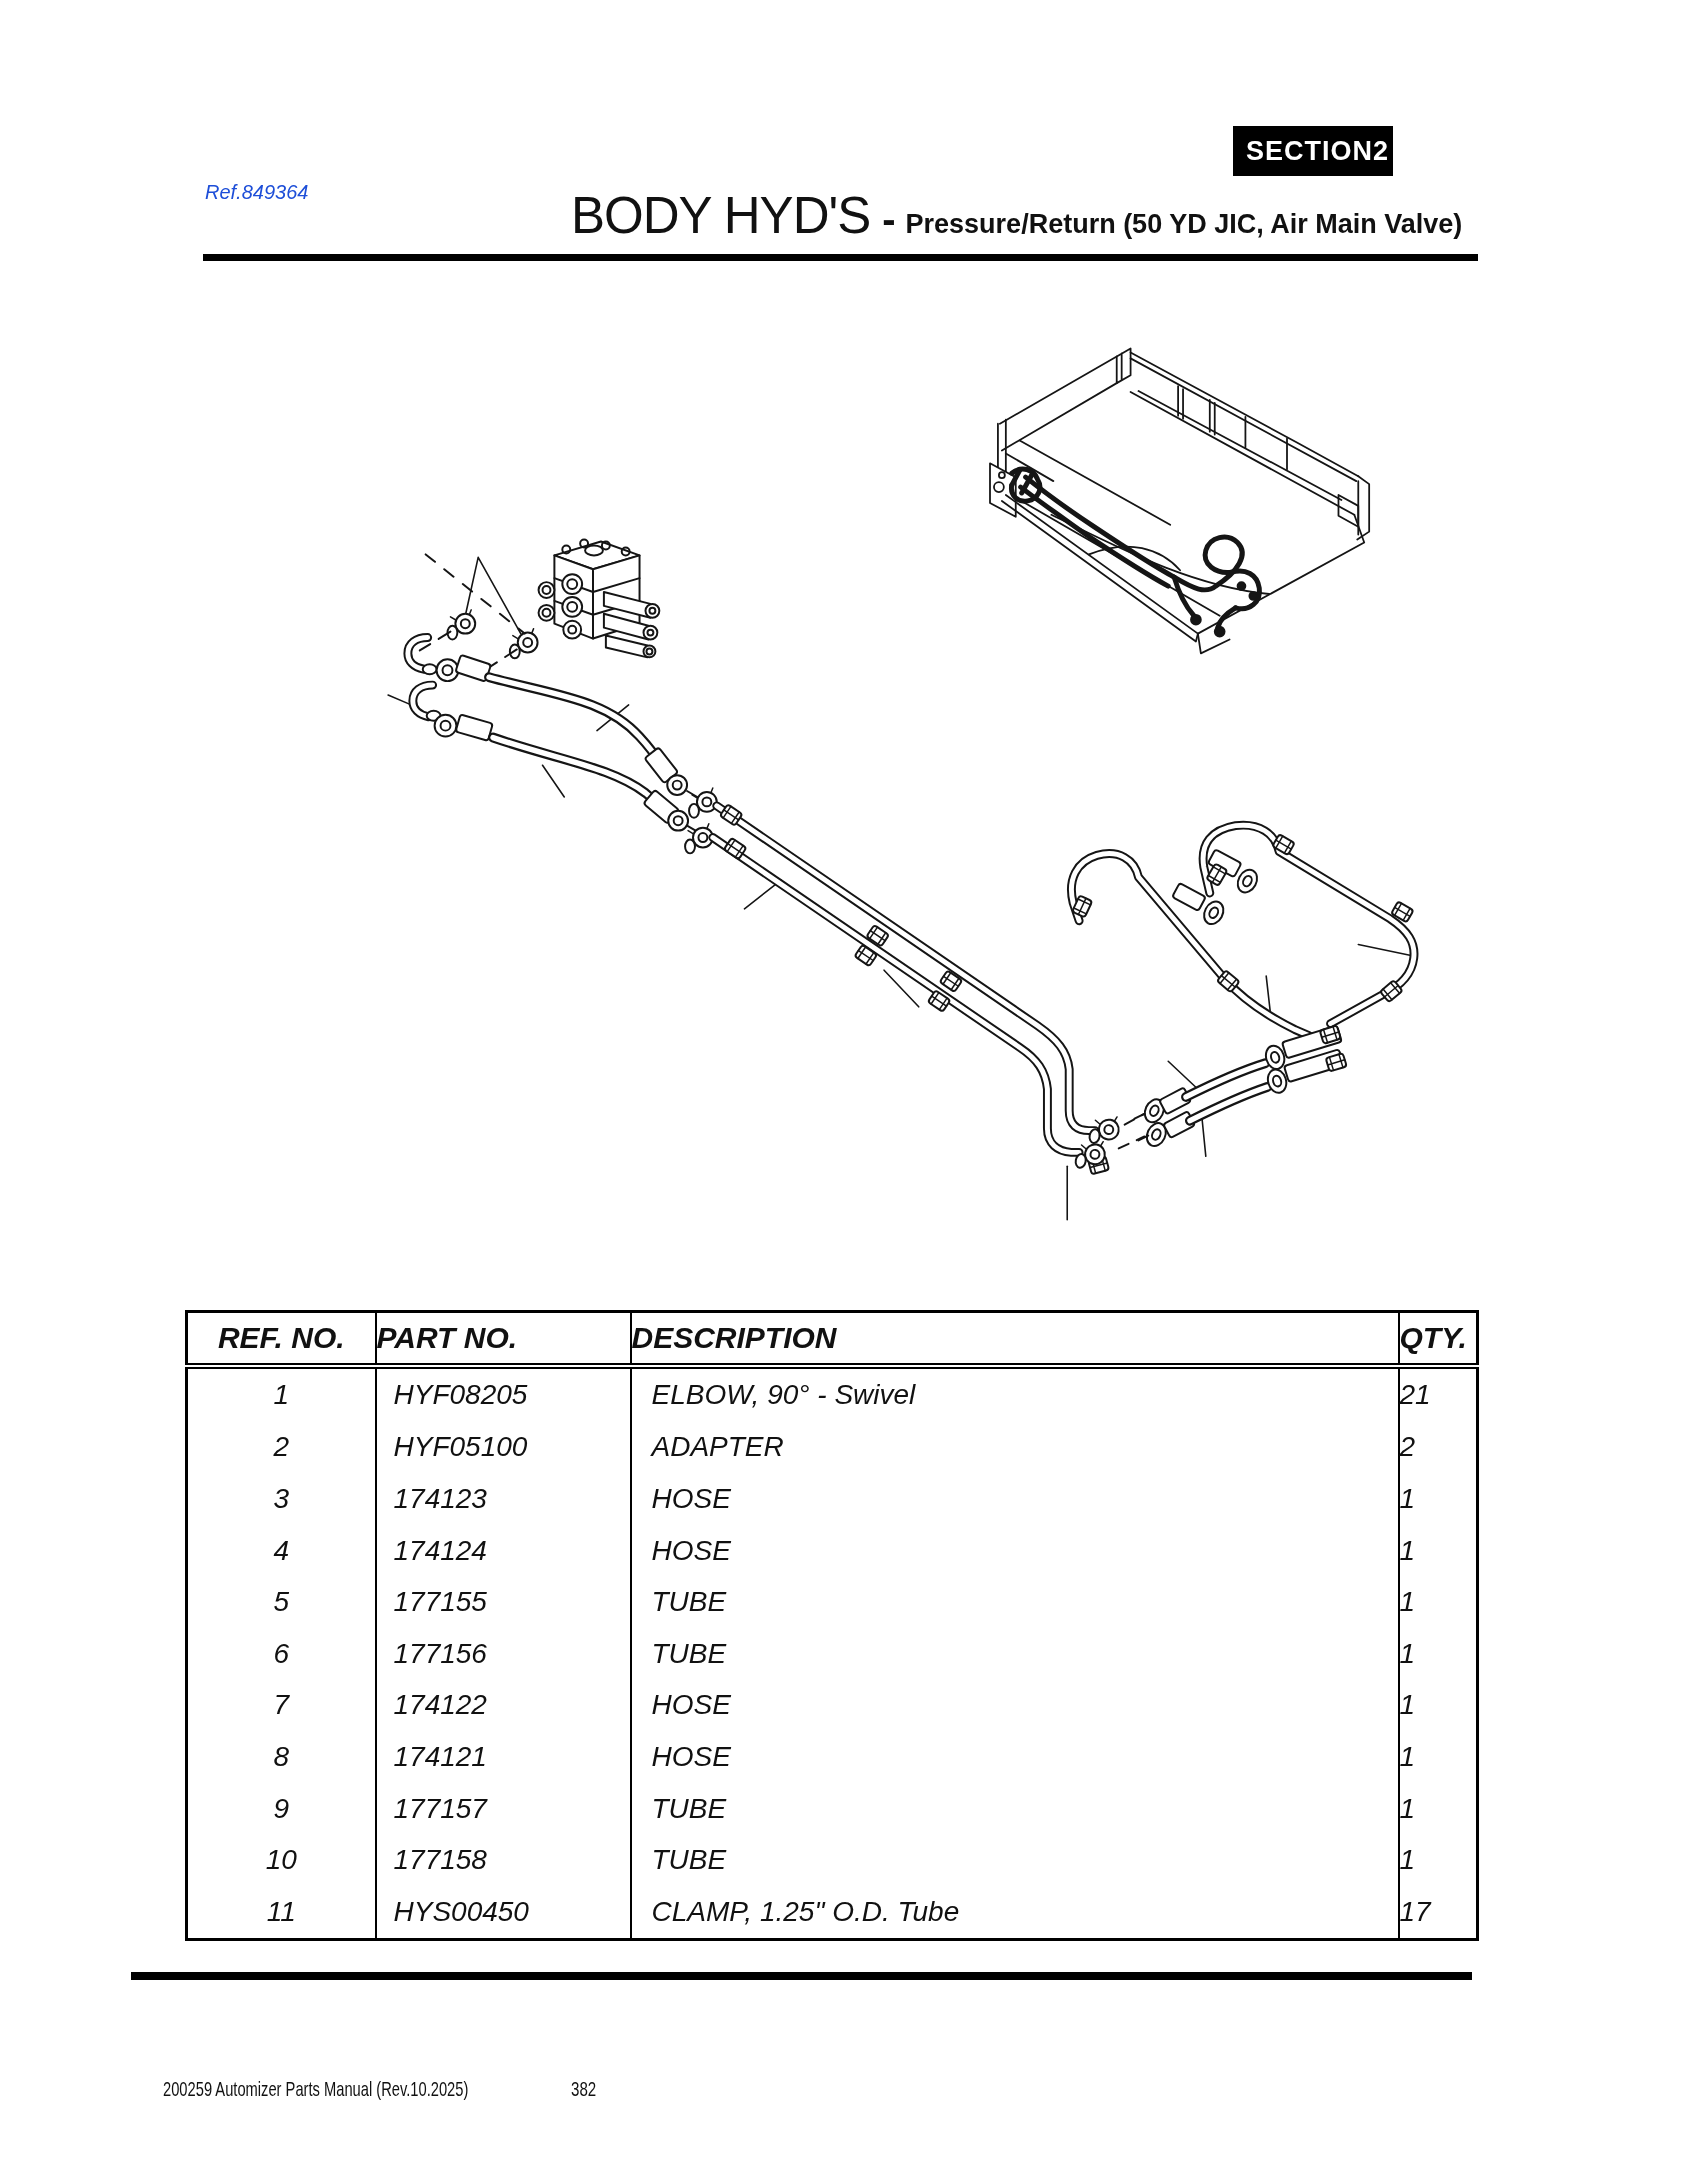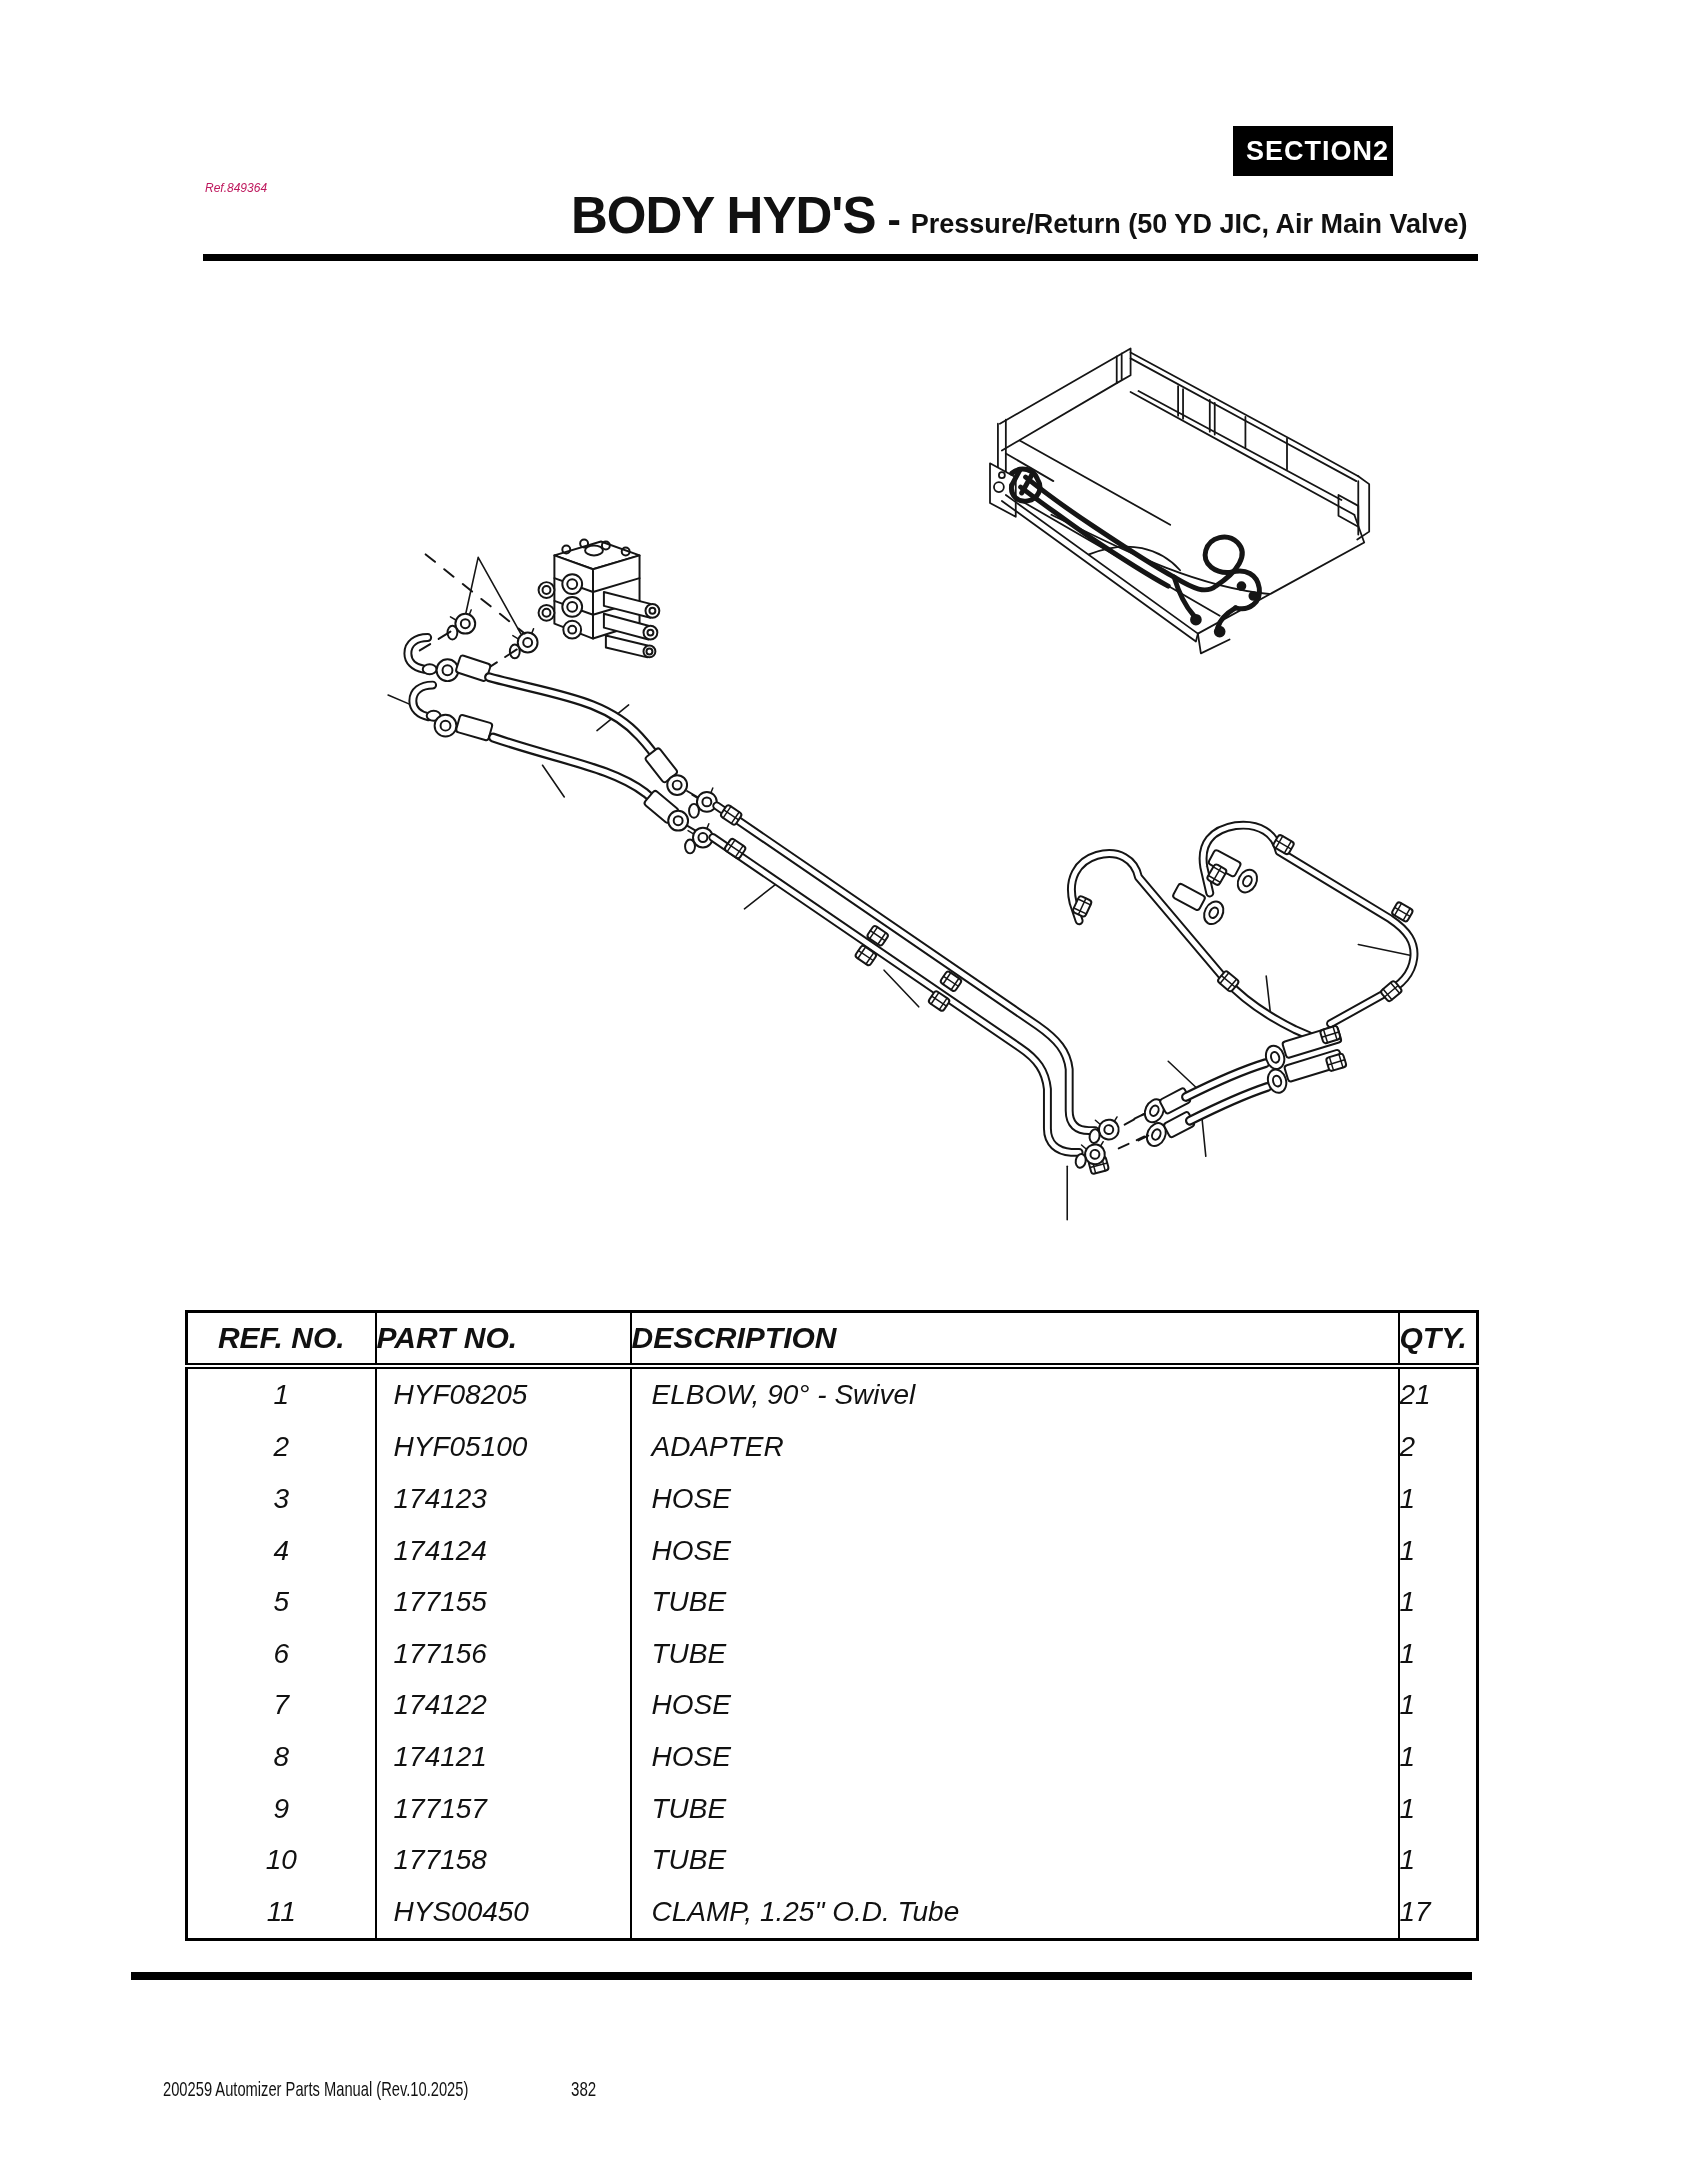--- a/index.html
+++ b/index.html
@@ -1,31 +1,31 @@
 <!DOCTYPE html>
 <html><head>
 <meta charset="utf-8">
 <style>
   html,body{margin:0;padding:0;}
   body{
     width:1683px;height:2178px;position:relative;background:#ffffff;
     font-family:"Liberation Sans", sans-serif;color:#111;overflow:hidden;
   }
   .ref-label{
-    position:absolute;left:205px;top:181px;font-size:12px;font-style:italic;color:#be185d;
+    position:absolute;left:205px;top:181px;font-size:20px;font-style:italic;color:#1d4ed8;
   }
   .section-badge{
     position:absolute;left:1233px;top:126px;width:160px;height:50px;background:#000;color:#fff;
     display:flex;align-items:center;justify-content:space-between;box-sizing:border-box;
     padding:16px 13px;font-weight:bold;font-size:27px;letter-spacing:1px;
   }
   .title-row{
     position:absolute;left:571px;top:186px;display:flex;align-items:baseline;white-space:nowrap;
   }
-  .page-title{font-size:51px;font-weight:bold;letter-spacing:-1px;}
+  .page-title{font-size:51px;font-weight:normal;letter-spacing:-1px;}
   .title-dash{font-size:40px;font-weight:bold;margin:0 10px 0 12px;}
   .page-subtitle{font-size:27px;font-weight:bold;}
   .title-rule{position:absolute;left:203px;top:254px;width:1275px;height:7px;background:#000;}
   .bottom-rule{position:absolute;left:131px;top:1972px;width:1341px;height:8px;background:#000;}
   .diagram-svg{position:absolute;left:0;top:0;width:1683px;height:2178px;}
 
   table.parts-table{
     position:absolute;left:185px;top:1310px;width:1292px;height:631px;
     border-collapse:collapse;table-layout:fixed;border:3px solid #000;font-style:italic;
   }

